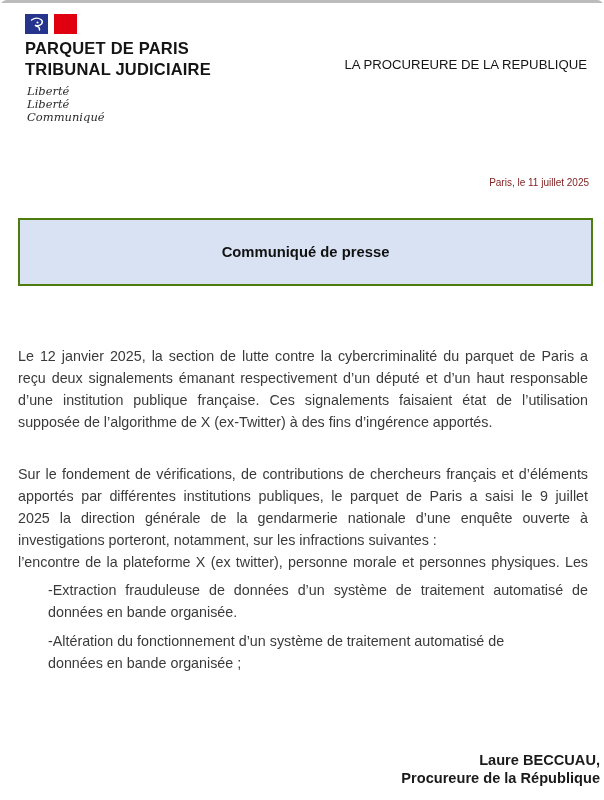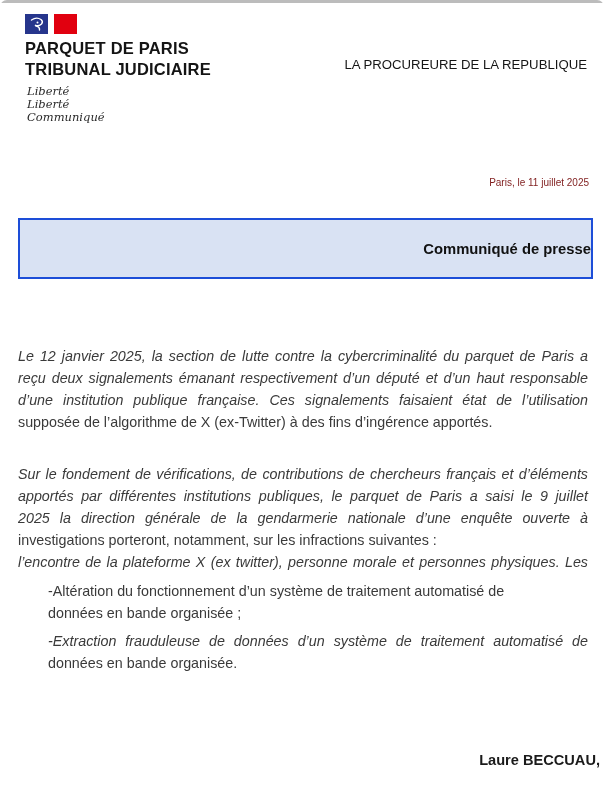--- a/index.html
+++ b/index.html
@@ -33,32 +33,32 @@
     font-weight:normal;font-size:13.2px;color:#161616;
     white-space:nowrap;
   }
   .date-line{
     position:absolute;top:177px;right:15px;
     font-size:10px;color:#7f1d1d;white-space:nowrap;
   }
   
   .banner{
     position:absolute;left:18px;top:218px;
-    width:575px;height:61px;box-sizing:border-box;
-    background:#d9e2f3;border:2px solid #1d4ed8;
-    display:flex;align-items:center;justify-content:flex-end;
+    width:575px;height:68px;box-sizing:border-box;
+    background:#d9e2f3;border:2px solid #4d7c0f;
+    display:flex;align-items:center;justify-content:center;
   }
   .banner span{font-weight:bold;font-size:14.8px;color:#111;}
   
   .body{
     position:absolute;left:18px;top:345px;width:570px;
     font-size:14.3px;color:#3a3a3a;
   }
   .line{height:22px;line-height:22px;white-space:normal;}
-  .stretch{text-align:justify;text-align-last:justify;font-style:italic;}
+  .stretch{text-align:justify;text-align-last:justify;}
   .para2{margin-top:30px;}
   .bullet{padding-left:30px;}
   .bullet1{margin-top:7px;}
   .bullet2{margin-top:6px;}
   
   .signature{
     position:absolute;top:752px;right:4px;
     text-align:right;font-weight:bold;
     font-size:14.6px;line-height:17.5px;color:#1a1a1a;
     white-space:nowrap;
@@ -107,28 +107,29 @@
     </div>
 
     <div class="para para2">
       <div class="line stretch">Sur le fondement de vérifications, de contributions de chercheurs français et d’éléments</div>
       <div class="line stretch">apportés par différentes institutions publiques, le parquet de Paris a saisi le 9 juillet</div>
       <div class="line stretch">2025 la direction générale de la gendarmerie nationale d’une enquête ouverte à</div>
       <div class="line">investigations porteront, notamment, sur les infractions suivantes :</div>
       <div class="line stretch">l’encontre de la plateforme X (ex twitter), personne morale et personnes physiques. Les</div>
     </div>
 
+    <div class="bullet bullet2">
+      <div class="line stretch">-Extraction frauduleuse de données d’un système de traitement automatisé de</div>
+      <div class="line">données en bande organisée.</div>
+    </div>
+
     <div class="bullet bullet1">
       <div class="line">-Altération du fonctionnement d’un système de traitement automatisé de</div>
       <div class="line">données en bande organisée ;</div>
-    </div>
-
-    <div class="bullet bullet2">
-      <div class="line stretch">-Extraction frauduleuse de données d’un système de traitement automatisé de</div>
-      <div class="line">données en bande organisée.</div>
     </div>
 
   </div>
 
   <div class="signature">
     <div>Laure BECCUAU,</div>
+    <div>Procureure de la République</div>
   </div>
 </div>
 
 </body></html>

